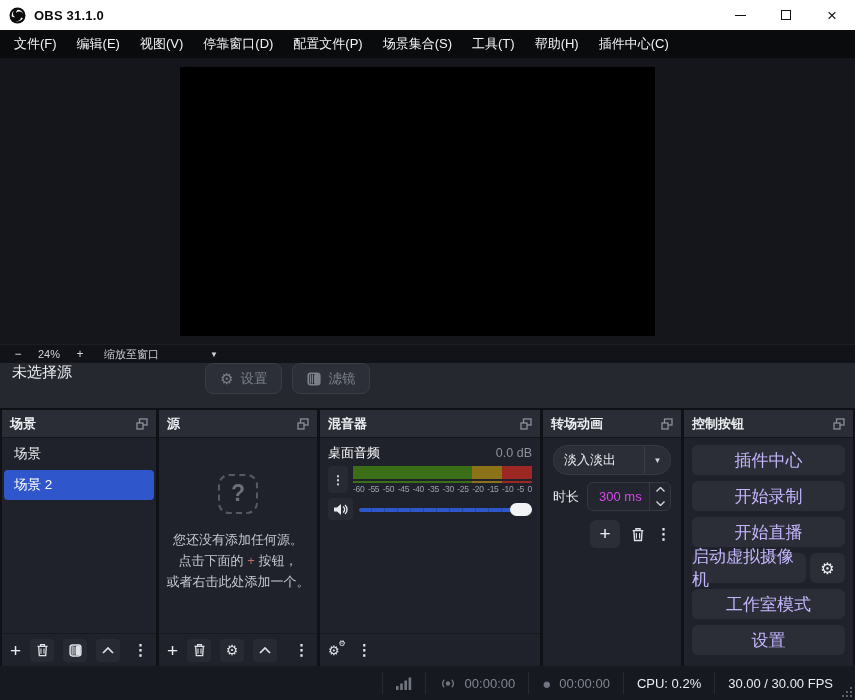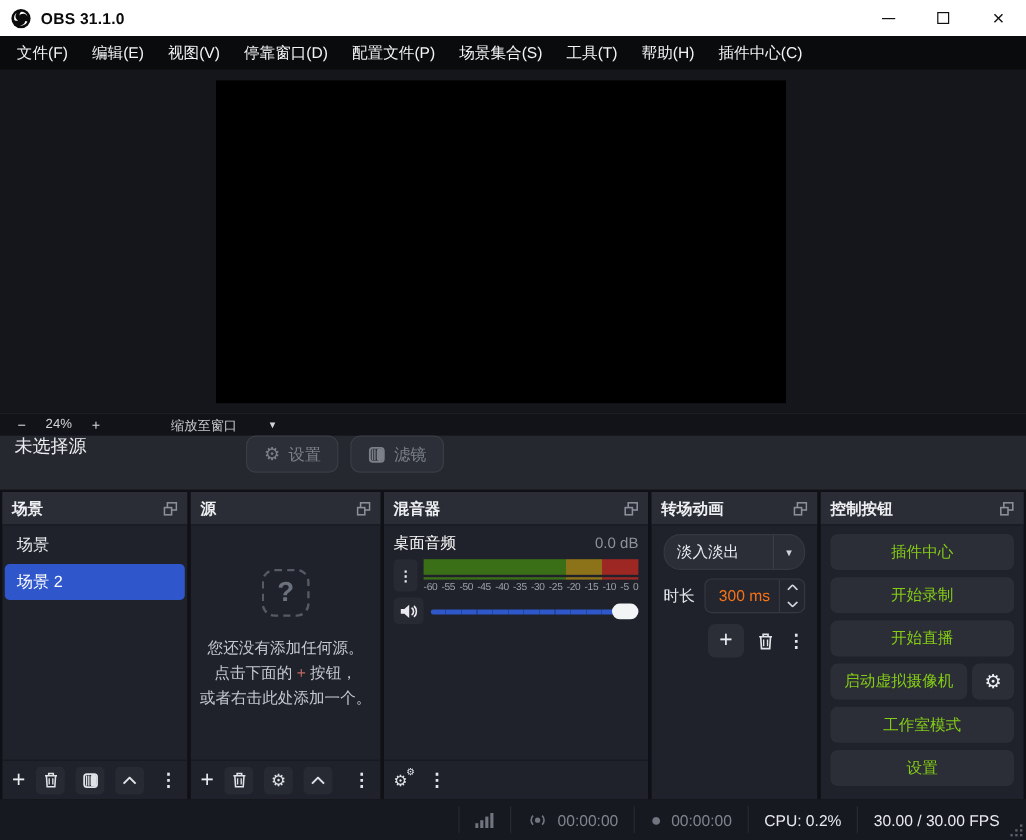--- a/index.html
+++ b/index.html
@@ -22,21 +22,21 @@
 
   
   .preview { height:286px; background:#15161c; position:relative; }
   .canvas { position:absolute; left:180px; top:9px; width:475px; height:269px; background:#000; }
 
   
   .zoombar { height:19px; background:#111318; display:flex; align-items:center; font-size:11px;
     color:#c8cbd1; border-top:1px solid #1c1e24; padding-left:8px; }
   .zoom-btn { width:20px; text-align:center; font-size:12px; color:#d4d7dc; }
   .zoom-level { width:42px; text-align:center; color:#cfd2d8; }
-  .zoom-fit { display:flex; align-items:center; margin-left:27px; width:128px;text-align:center; }
+  .zoom-fit { display:flex; align-items:center; margin-left:14px; width:128px; }
   .zoom-fit-label { flex:1; color:#c8cbd1; }
   .zoom-fit-arrow { font-size:8px; color:#cfd2d8; padding-right:14px; }
 
   
   .ctxbar { height:45px; background:#26282f; display:flex; align-items:flex-start; padding:0 12px; }
   .ctx-status { font-size:15px; color:#eaecef; }
   .ctx-btns { display:flex; gap:10px; margin-left:133px; }
   .ctx-btn { height:31px; min-width:64px; padding:0 14px; border:1px solid #3a3d45; background:#2c2f37;
     border-radius:8px; display:flex; align-items:center; gap:7px; color:#7b8089; font-size:13.5px; }
   .ctx-btn .ico { font-size:15px; line-height:1; color:#7b8089; display:flex; }
@@ -101,31 +101,31 @@
   .trans-body { padding:7px 10px 0 10px; }
   .trans-select { height:30px; background:#2b2e37; border:1px solid #343842; border-radius:14px;
     display:flex; align-items:center; }
   .trans-select-label { flex:1; padding-left:10px; font-size:13px; color:#e8eaee; }
   .trans-select-arrowbox { width:26px; align-self:stretch; border-left:1px solid #3a3e48;
     display:flex; align-items:center; justify-content:center; font-size:8px; color:#d0d3d9; }
   .dur-row { display:flex; align-items:center; margin-top:7px; gap:8px; }
   .dur-label { font-size:13px; color:#e8eaee; white-space:nowrap; }
   .spinbox { flex:1; height:29px; background:#23262e; border:1px solid #343842; border-radius:6px;
     display:flex; overflow:hidden; }
-  .spin-value { flex:1; display:flex; align-items:center; padding-left:11px; font-size:13px; color:#f97316; }
+  .spin-value { flex:1; display:flex; align-items:center; padding-left:11px; font-size:13px; color:#d946ef; }
   .spin-arrows { width:21px; border-left:1px solid #343842; display:flex; flex-direction:column; }
   .spin-arrow { flex:1; display:flex; align-items:center; justify-content:center; color:#cfd3da; }
   .trans-btn-row { display:flex; justify-content:flex-end; align-items:center; gap:11px; margin-top:9px; }
   .trans-plus { width:30px; height:28px; background:#2b2e37; border-radius:6px; display:flex;
     align-items:center; justify-content:center; font-size:19px; color:#eceef2; }
 
   
   .controls-body { padding:7px 8px; display:flex; flex-direction:column; gap:6px; }
   .ctl-btn { height:30px; background:#2b2e37; border-radius:6px; display:flex; align-items:center;
-    justify-content:center; font-size:13px; color:#84cc16; }
+    justify-content:center; font-size:17px; color:#c4b5fd; }
   .ctl-row { display:flex; gap:4px; }
   .ctl-row .ctl-btn.wide { flex:1; }
   .ctl-gear { width:35px; height:30px; background:#2b2e37; border-radius:6px; display:flex;
     align-items:center; justify-content:center; font-size:16px; color:#eceef2; }
 
   
   .statusbar { height:34px; margin-top:0; background:#171920; display:flex; align-items:center;
     font-size:13px; position:relative; }
   .sb-spacer { flex:1; }
   .sb-sec { height:22px; display:flex; align-items:center; gap:8px; padding:0 13px;

